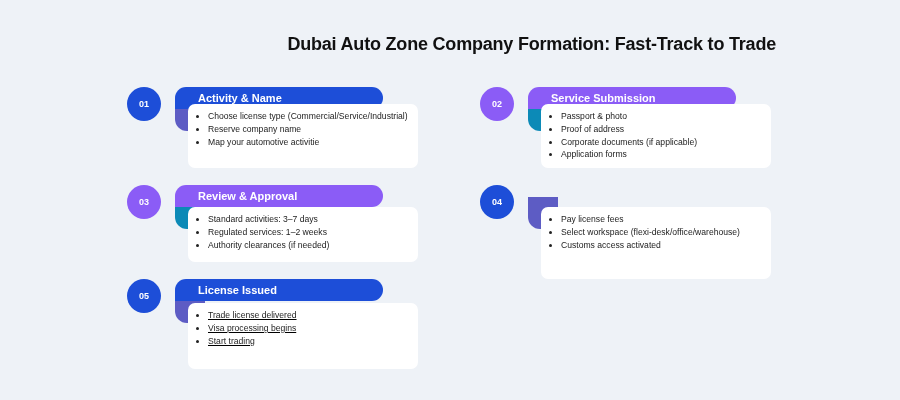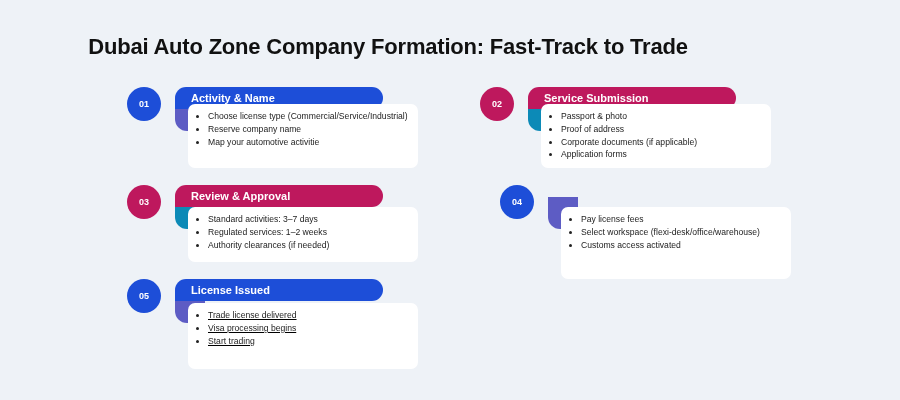--- a/index.html
+++ b/index.html
@@ -1,27 +1,27 @@
 <!DOCTYPE html>
 <html><head>
 <meta charset="utf-8">
 <style>
   html,body{margin:0;padding:0;}
   body{width:900px;height:400px;background:#eef2f7;position:relative;overflow:hidden;font-family:"Liberation Sans",sans-serif;}
-  .title{position:absolute;left:0;top:34px;width:776px;text-align:center;font-weight:bold;font-size:22px;color:#111;letter-spacing:-0.2px;}
+  .title{position:absolute;left:0;top:34px;width:776px;text-align:right;font-weight:bold;font-size:18px;color:#111;letter-spacing:-0.2px;}
   .step{position:absolute;width:300px;height:90px;}
   .circle{position:absolute;left:0;top:0;width:34px;height:34px;border-radius:50%;color:#fff;font-size:9px;font-weight:bold;display:flex;align-items:center;justify-content:center;}
   .fold{position:absolute;left:48px;top:12px;width:30px;height:32px;border-radius:0 0 0 12px;}
-  .head{position:absolute;left:48px;top:0;width:208px;height:22px;border-radius:11px 11px 11px 0;color:#fff;font-weight:bold;font-size:11px;line-height:22px;padding-left:16px;box-sizing:border-box;}
+  .head{position:absolute;left:48px;top:0;width:208px;height:22px;border-radius:11px 11px 11px 0;color:#fff;font-weight:bold;font-size:11px;line-height:22px;padding-left:23px;box-sizing:border-box;}
   .body{position:absolute;left:61px;top:17px;width:230px;height:64px;background:#fff;border-radius:7px;box-sizing:border-box;padding:6px 8px 0 8px;}
   .body ul{margin:0;padding-left:12px;font-size:8.6px;color:#222;line-height:12.8px;}
   .body li{margin:0;}
   .purple .circle,.purple .head{background:#1d4ed8;}
   .purple .fold{background:#5d5cc4;}
-  .blue .circle,.blue .head{background:#be185d;}
+  .blue .circle,.blue .head{background:#8b5cf6;}
   .blue .fold{background:#0c8ab7;}
 </style>
 </head>
 <body>
 
 <div class="title">Dubai Auto Zone Company Formation: Fast-Track to Trade</div>
 
 <div class="step purple" style="left:127px;top:87px;">
   <div class="circle">01</div>
   <div class="fold"></div>
@@ -55,21 +55,21 @@
   <div class="head">Review &amp; Approval</div>
   <div class="body" style="top:22px;height:55px;">
     <ul>
       <li>Standard activities: 3–7 days</li>
       <li>Regulated services: 1–2 weeks</li>
       <li>Authority clearances (if needed)</li>
     </ul>
   </div>
 </div>
 
-<div class="step purple" style="left:500px;top:185px;">
+<div class="step purple" style="left:480px;top:185px;">
   <div class="circle">04</div>
   <div class="fold"></div>
   <div class="body" style="top:22px;height:72px;">
     <ul>
       <li>Pay license fees</li>
       <li>Select workspace (flexi-desk/office/warehouse)</li>
       <li>Customs access activated</li>
     </ul>
   </div>
 </div>

